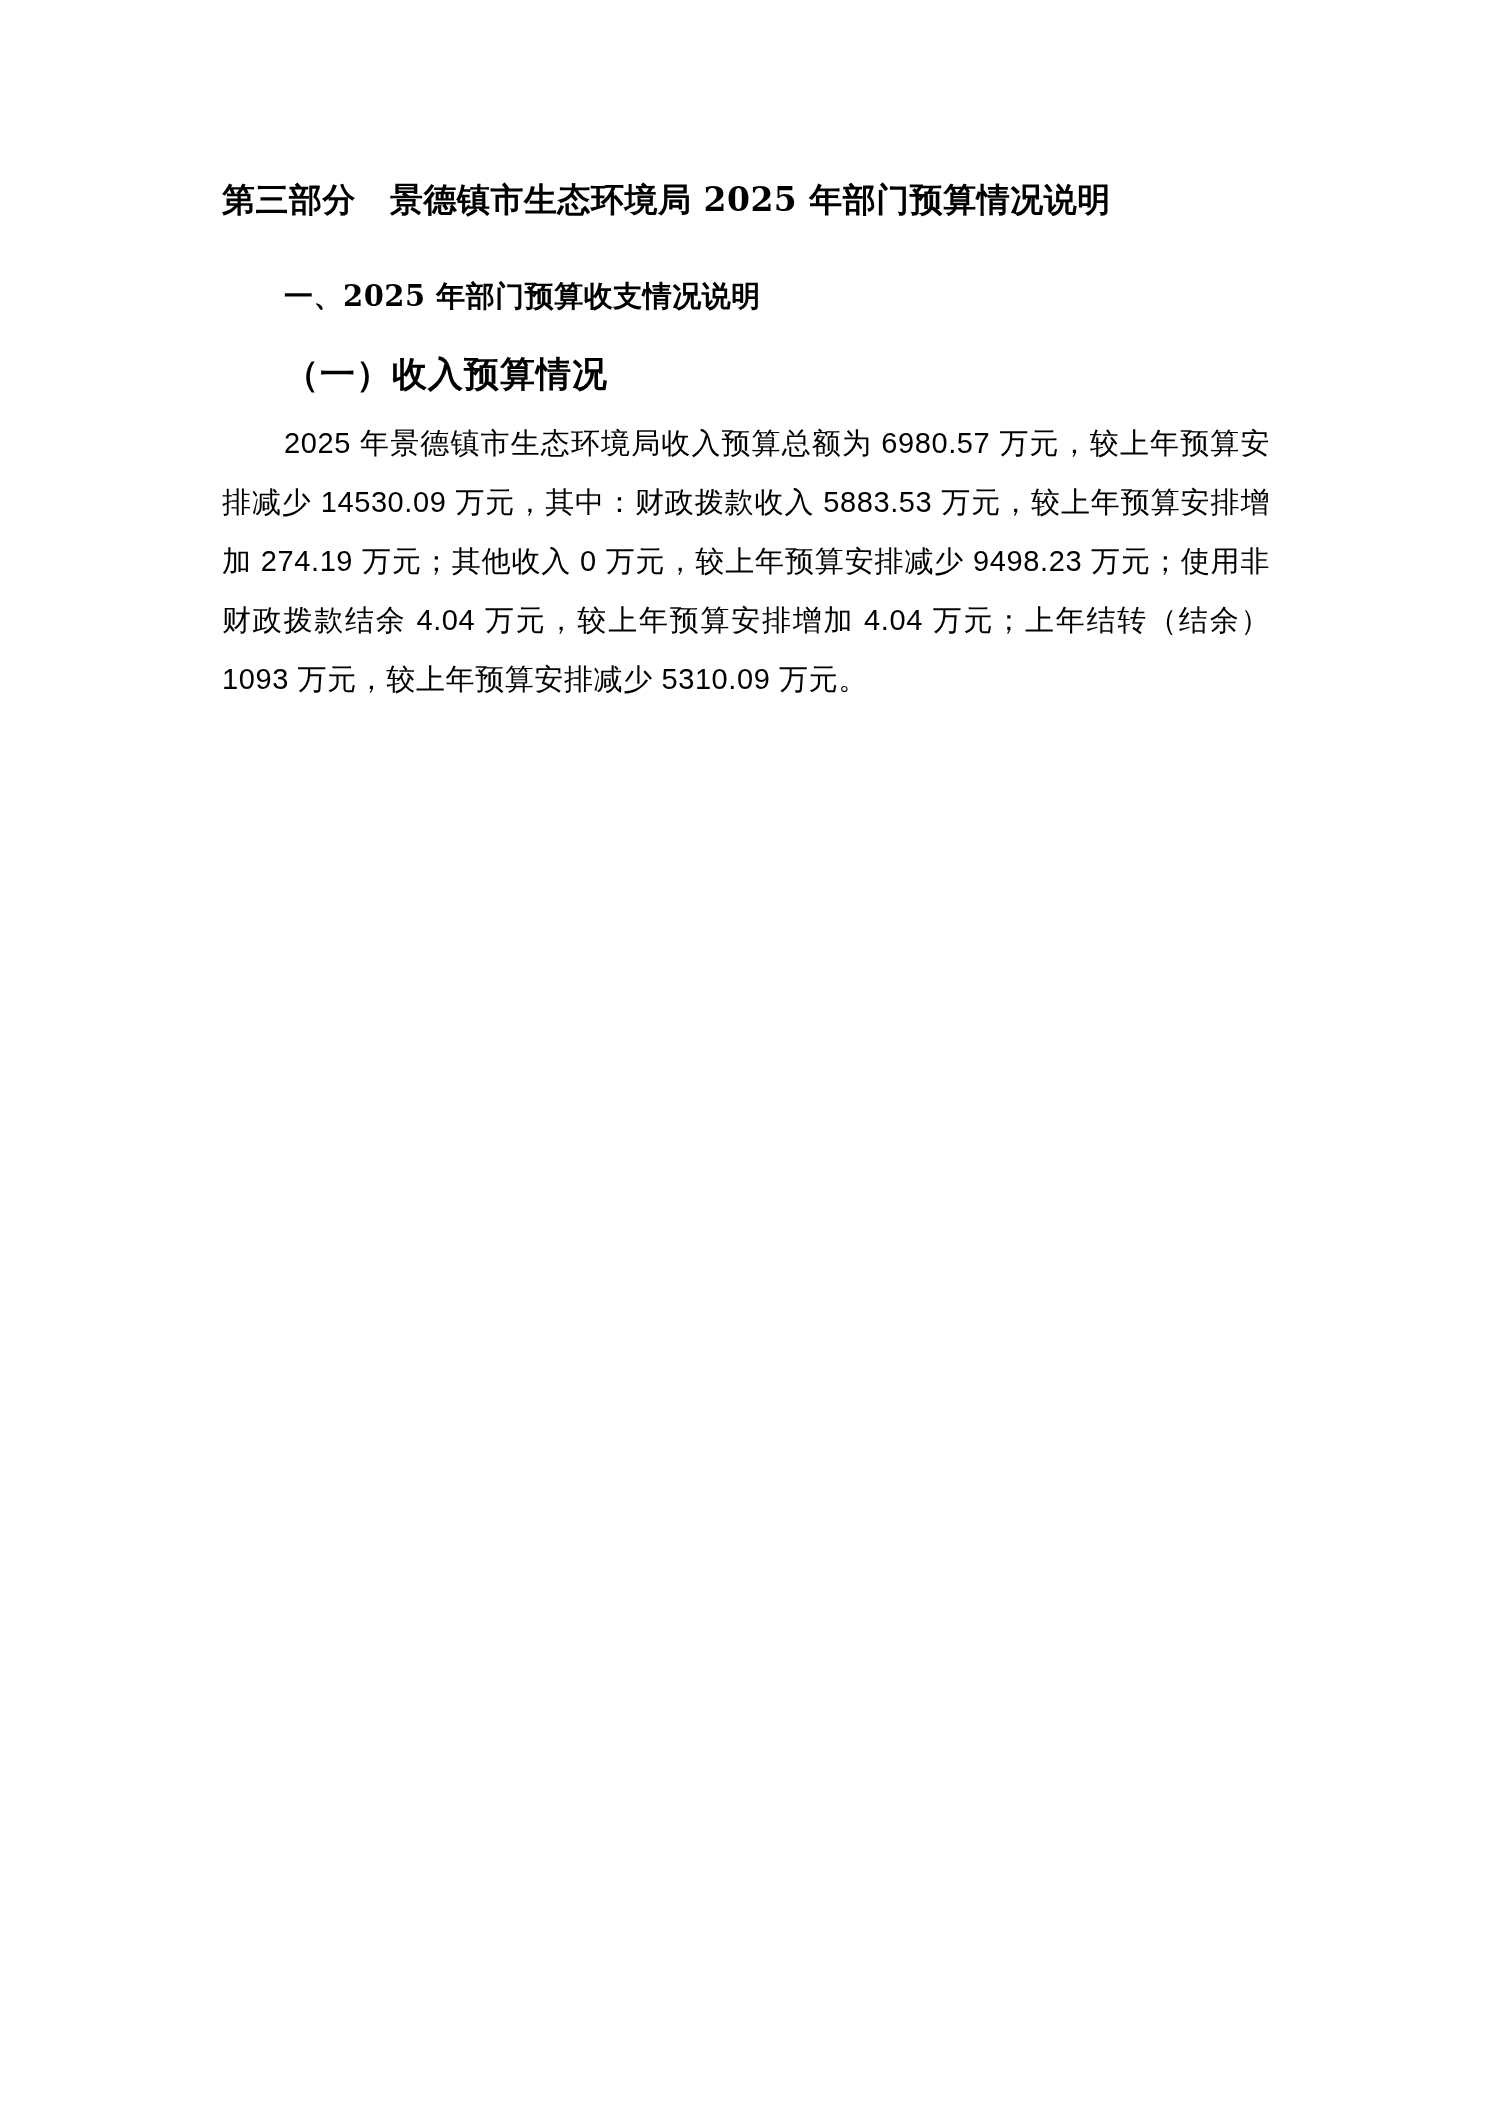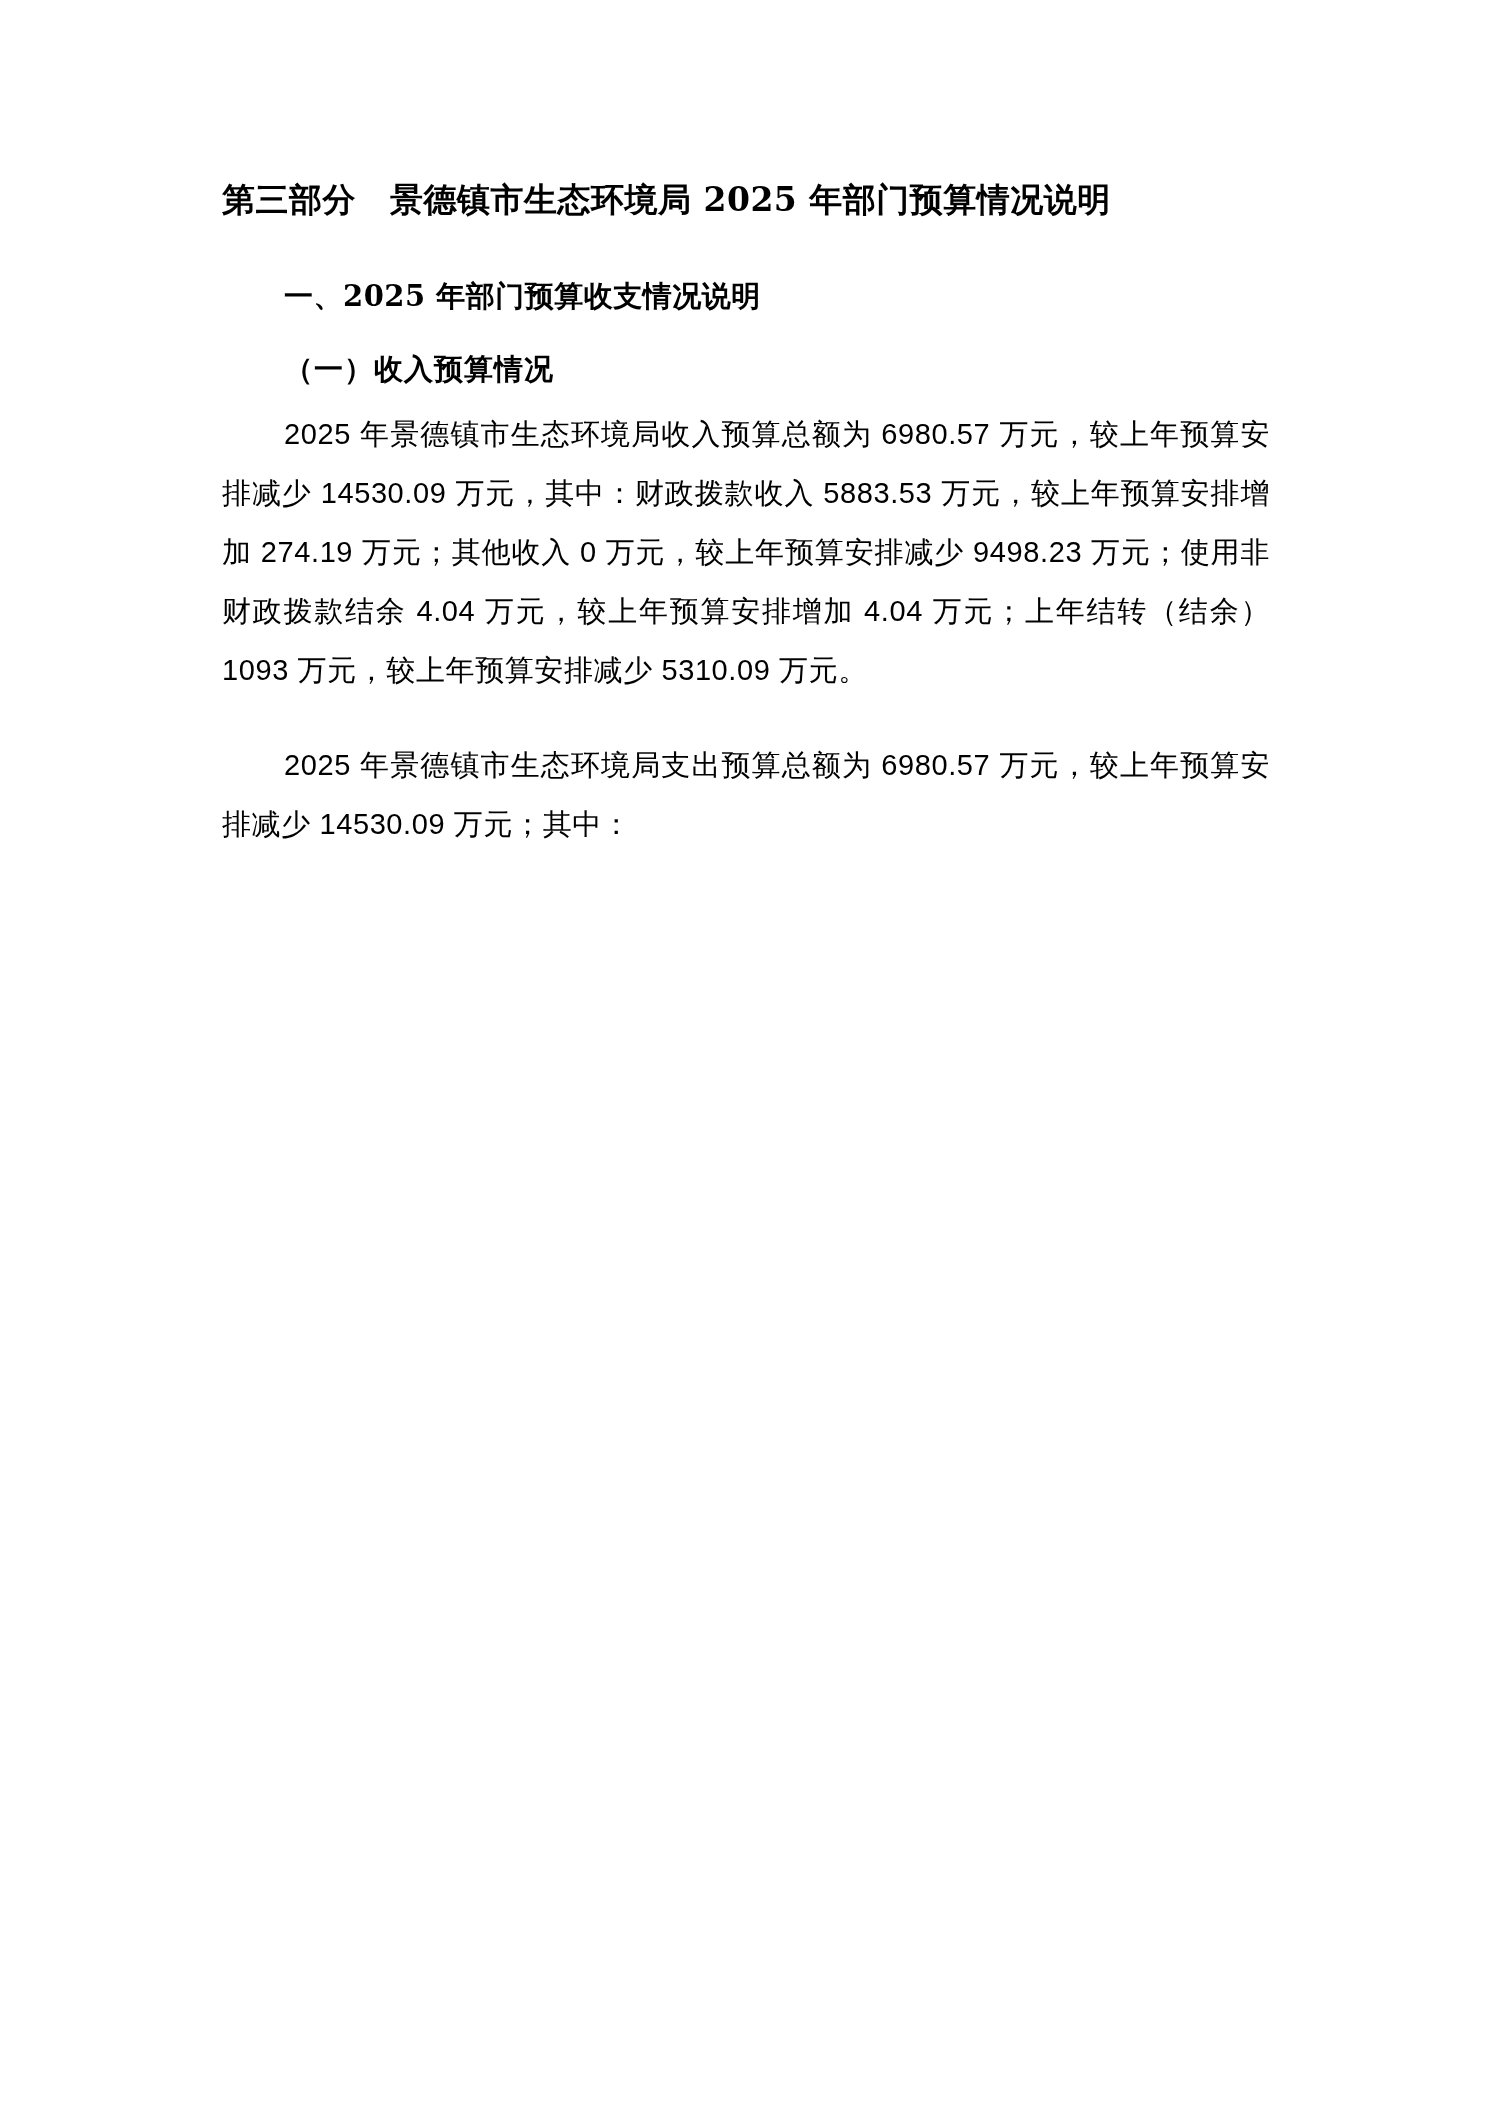--- a/index.html
+++ b/index.html
@@ -42,21 +42,21 @@
   }
   .h2 {
     font-size: 29px;
     font-weight: bold;
     line-height: 1.45;
     margin: 0 0 31px 0;
     text-indent: 62px;
     letter-spacing: 0.5px;
   }
   .h3 {
-    font-size: 29px;
+    font-size: 35px;
     font-weight: bold;
     line-height: 1.5;
     margin: 12px 0 14px 0;
     text-indent: 62px;
     letter-spacing: 1px;
   }
   .para {
     font-size: 29px;
     line-height: 59px;
     margin: 0 0 10px 0;
@@ -83,18 +83,17 @@
 
     <h2 class="h2">一、2025 年部门预算收支情况说明</h2>
 
     <h3 class="h3">（一）收入预算情况</h3>
 
     <p class="para">2025 年景德镇市生态环境局收入预算总额为 6980.57 万元，较上年预算安排减少 14530.09 万元，其中：财政拨款收入 5883.53 万元，较上年预算安排增加 274.19 万元；其他收入 0 万元，较上年预算安排减少 9498.23 万元；使用非财政拨款结余 4.04 万元，较上年预算安排增加 4.04 万元；上年结转（结余）1093 万元，较上年预算安排减少 5310.09 万元。</p>
 
     <div class="block-gap"></div>
 
 
-    <p class="para">2025 年景德镇市生态环境局支出预算总额为 6980.57 万元，较上年预算安排减少 14530.09 万元；其中：</p>
 
 
 
   </div>
 </div>
 
 </body></html>

